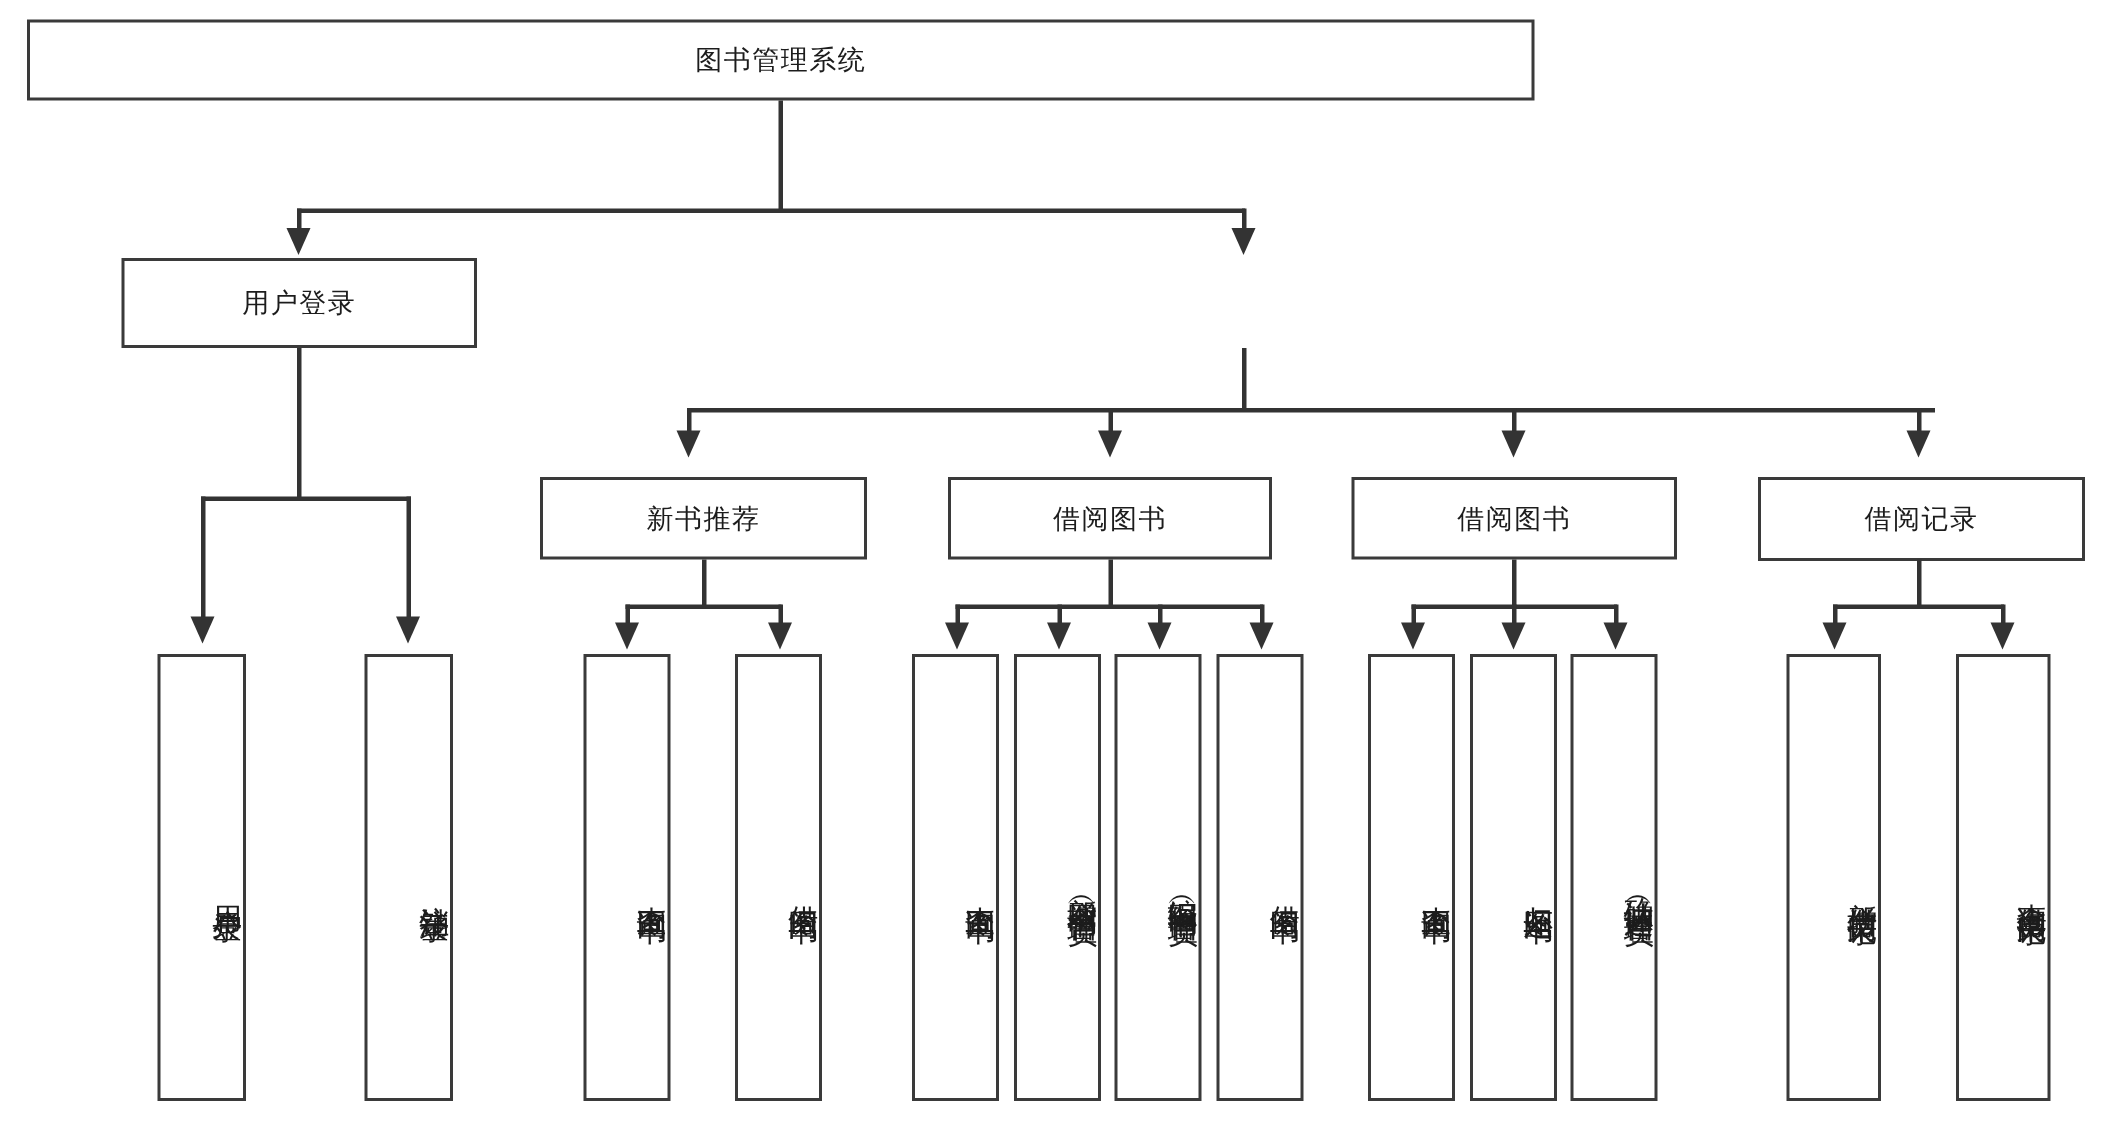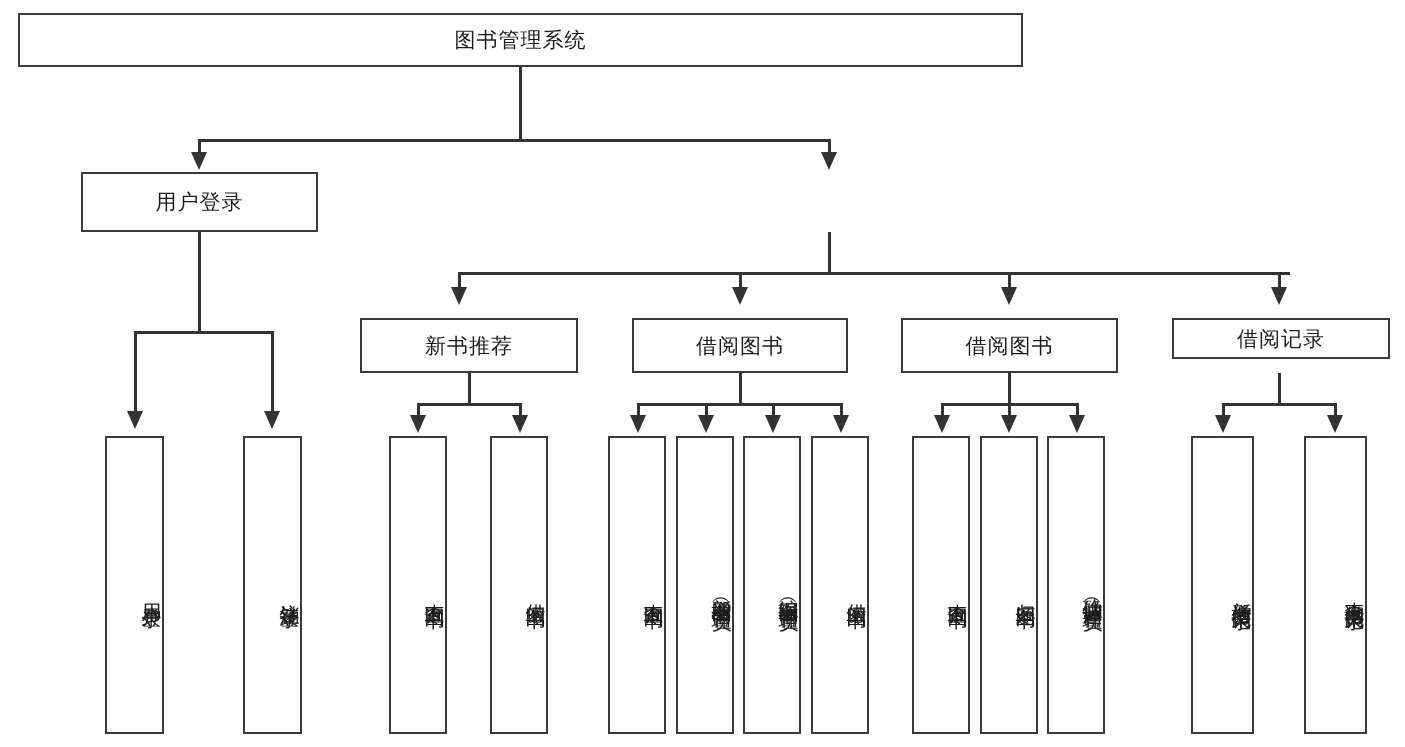--- a/index.html
+++ b/index.html
@@ -21,21 +21,21 @@
     position: absolute;
     box-sizing: border-box;
     border: 2.5px solid #3a3a3a;
     background: #ffffff;
     display: flex;
     align-items: center;
     justify-content: center;
     color: #1c1c1c;
   }
   .node.horiz {
-    font-size: 21px;
+    font-size: 18px;
     letter-spacing: 1px;
   }
   .node.vert {
     writing-mode: vertical-rl;
     text-orientation: upright;
     font-size: 20px;
     letter-spacing: 2px;
     line-height: 1.05;
     align-items: flex-start;
     justify-content: center;
@@ -111,21 +111,21 @@
   <div class="line vline" style="left:739px; top:272px; width:2.5px; height:22px;"></div>
   <div class="arrow" style="left:732px; top:287px;"></div>
   <div class="line vline" style="left:1008px; top:272px; width:2.5px; height:22px;"></div>
   <div class="arrow" style="left:1001px; top:287px;"></div>
   <div class="line vline" style="left:1278px; top:272px; width:2.5px; height:22px;"></div>
   <div class="arrow" style="left:1271px; top:287px;"></div>
 
   <div class="node horiz" style="left:360px; top:318px; width:218px; height:55px;">新书推荐</div>
   <div class="node horiz" style="left:632px; top:318px; width:216px; height:55px;">借阅图书</div>
   <div class="node horiz" style="left:901px; top:318px; width:217px; height:55px;">借阅图书</div>
-  <div class="node horiz" style="left:1172px; top:318px; width:218px; height:41px;">借阅记录</div>
+  <div class="node horiz" style="left:1172px; top:318px; width:218px; height:56px;">借阅记录</div>
 
   <div class="line vline" style="left:468px; top:373px; width:2.5px; height:32px;"></div>
   <div class="line hline" style="left:417px; top:403px; width:104px; height:2.5px;"></div>
   <div class="line vline" style="left:417px; top:403px; width:2.5px; height:20px;"></div>
   <div class="arrow" style="left:410px; top:415px;"></div>
   <div class="line vline" style="left:519px; top:403px; width:2.5px; height:20px;"></div>
   <div class="arrow" style="left:512px; top:415px;"></div>
 
   <div class="node vert" style="left:389px; top:436px; width:58px; height:298px;">
     <span class="vtext">查询图书</span>

